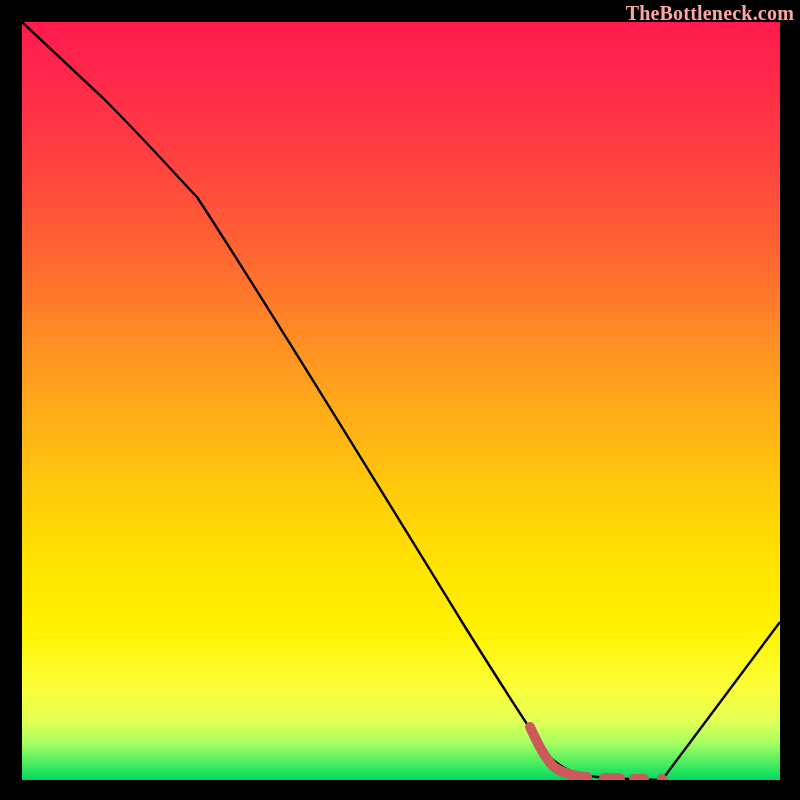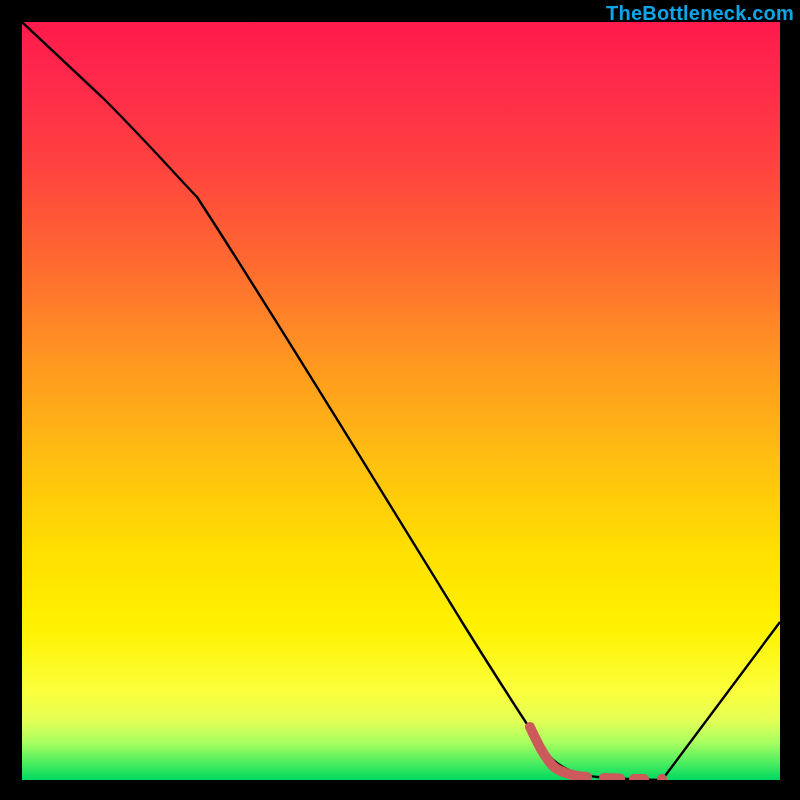--- a/index.html
+++ b/index.html
@@ -53,24 +53,24 @@
     position: absolute;
     left: 0;
     top: 0;
     width: 758px;
     height: 758px;
   }
   .watermark {
     position: absolute;
     top: 2px;
     right: 6px;
-    font-family: Liberation Sans, sans-serif;
+    font-family: Liberation Serif, serif;
     font-size: 20px;
     font-weight: bold;
-    color: #0ea5e9;
+    color: #fca5a5;
     letter-spacing: 0.2px;
     user-select: none;
   }
 </style>
 </head>
 <body>
 
 <div class="frame">
   <div class="plot">
     <div class="gradient"></div>

